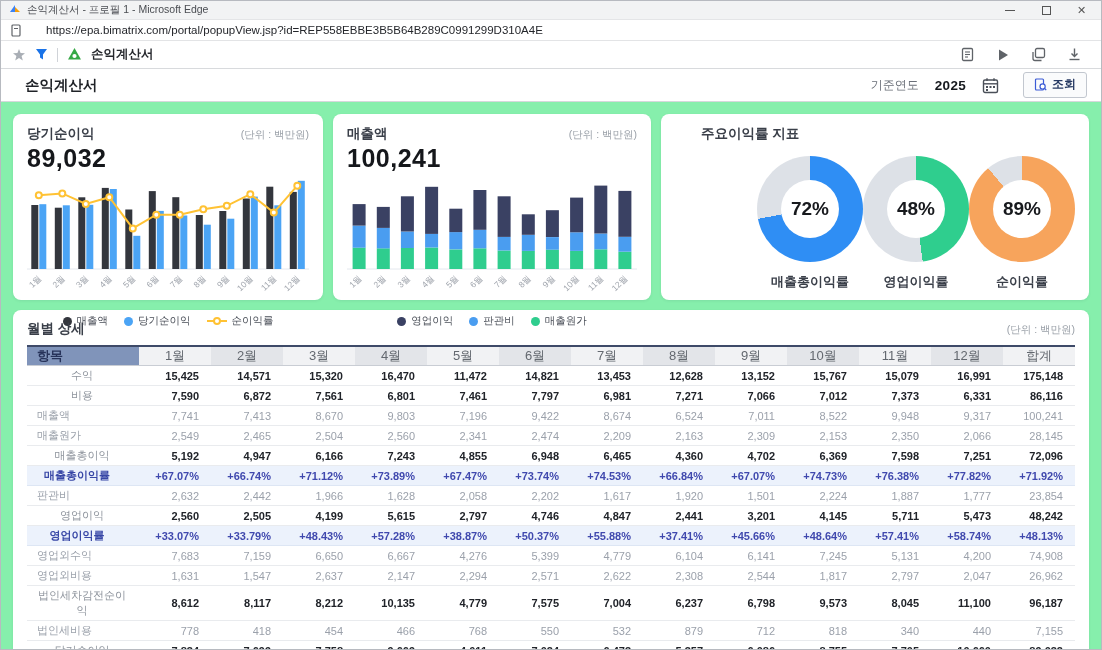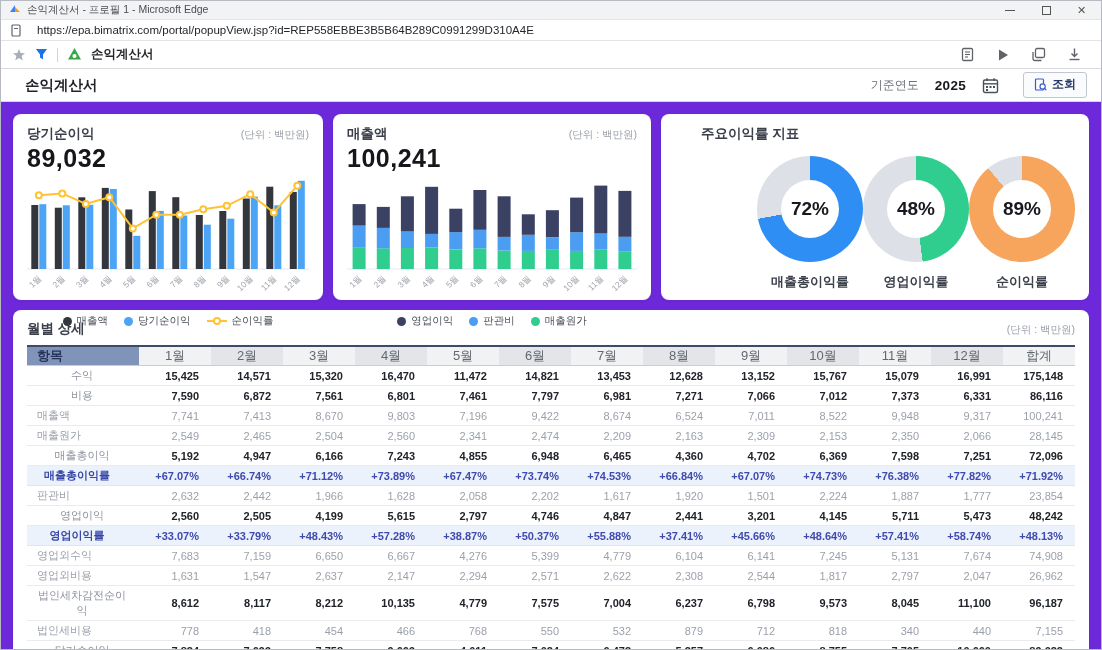--- a/index.html
+++ b/index.html
@@ -1,29 +1,29 @@
 <!DOCTYPE html>
 <html><head>
 <meta charset="utf-8">
 <style>
   * { box-sizing: border-box; margin: 0; padding: 0; }
   body { font-family: "Liberation Sans", "DejaVu Sans", sans-serif; background:#888; }
-  .window { width:1102px; height:650px; background:#6d28d9; position:relative; overflow:hidden;
+  .window { width:1102px; height:650px; background:#86efac; position:relative; overflow:hidden;
             border:1px solid #b7bac0; }
 
   
   .titlebar { height:19px; background:#f2f3f4; display:flex; align-items:center; gap:6px;
               padding:0 8px; font-size:10.5px; color:#4a4d52; border-bottom:1px solid #e4e5e7;}
   .titlebar .controls { margin-left:auto; display:flex; align-items:center; gap:26px; padding-right:6px; }
   .ctrl { width:10px; height:10px; position:relative; cursor:default; color:#555; font-size:11px; line-height:10px; }
   .ctrl-min::after { content:""; position:absolute; left:0; right:0; top:5px; border-top:1px solid #555; }
   .ctrl-max::after { content:""; position:absolute; left:1px; top:1px; width:7px; height:7px; border:1px solid #555; }
 
   .urlbar { height:21px; background:#fff; border-bottom:1px solid #e3e4e6; display:flex;
-            align-items:center; gap:15px; padding:0 9px; font-size:11.5px; color:#24262b; }
+            align-items:center; gap:24px; padding:0 9px; font-size:11.5px; color:#24262b; }
 
   .bookmarksbar { height:28px; background:#fff; border-bottom:1px solid #d8dadd; display:flex;
                   align-items:center; gap:9px; padding:0 11px; }
   .bm-sep { width:1px; height:14px; background:#d0d3d8; }
   .bm-label { font-size:12.5px; font-weight:bold; color:#26282d; }
   .edge-tools { margin-left:auto; display:flex; align-items:center; gap:21px; padding-right:8px; }
   .edge-tools svg { display:block; }
 
   .pageheader { height:33px; background:#fff; border-bottom:1px solid #d5d8db; display:flex;
                 align-items:center; padding:0 14px 0 24px; }
@@ -533,21 +533,21 @@
               <td>7,159</td>
               <td>6,650</td>
               <td>6,667</td>
               <td>4,276</td>
               <td>5,399</td>
               <td>4,779</td>
               <td>6,104</td>
               <td>6,141</td>
               <td>7,245</td>
               <td>5,131</td>
-              <td>7,674</td>
+              <td>4,200</td>
               <td>74,908</td>
             </tr>
             <tr class="row-gray">
               <td class="r-label">영업외비용</td>
               <td>1,631</td>
               <td>1,547</td>
               <td>2,637</td>
               <td>2,147</td>
               <td>2,294</td>
               <td>2,571</td>

